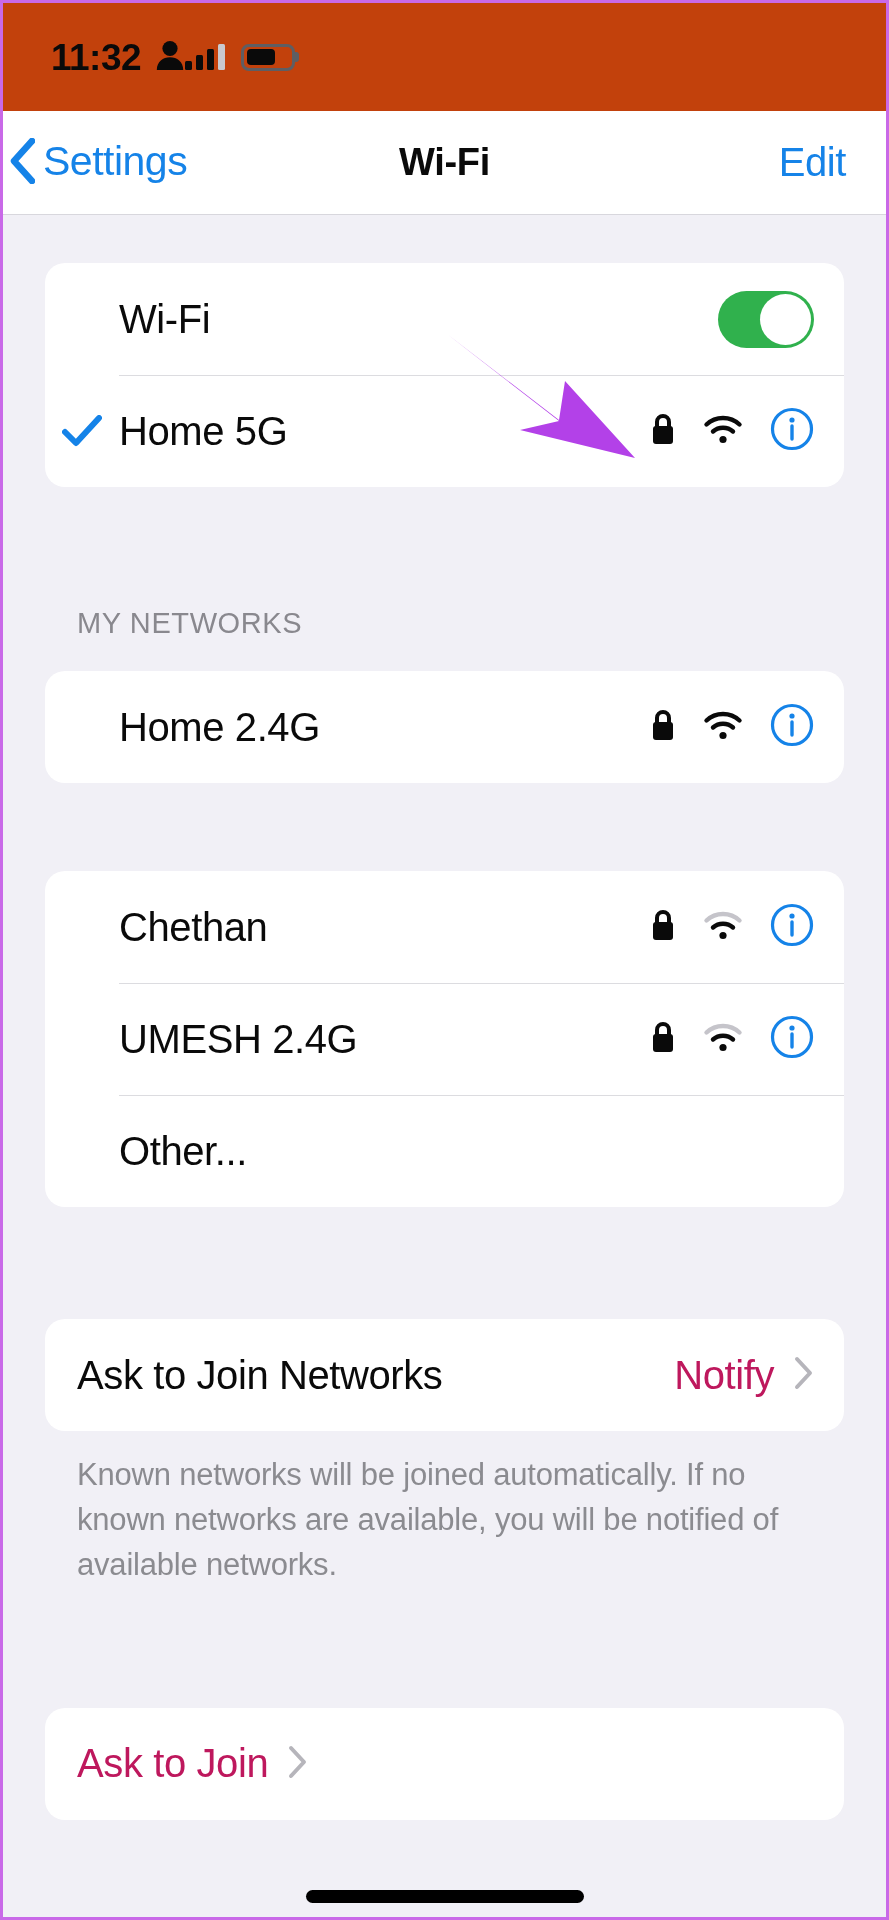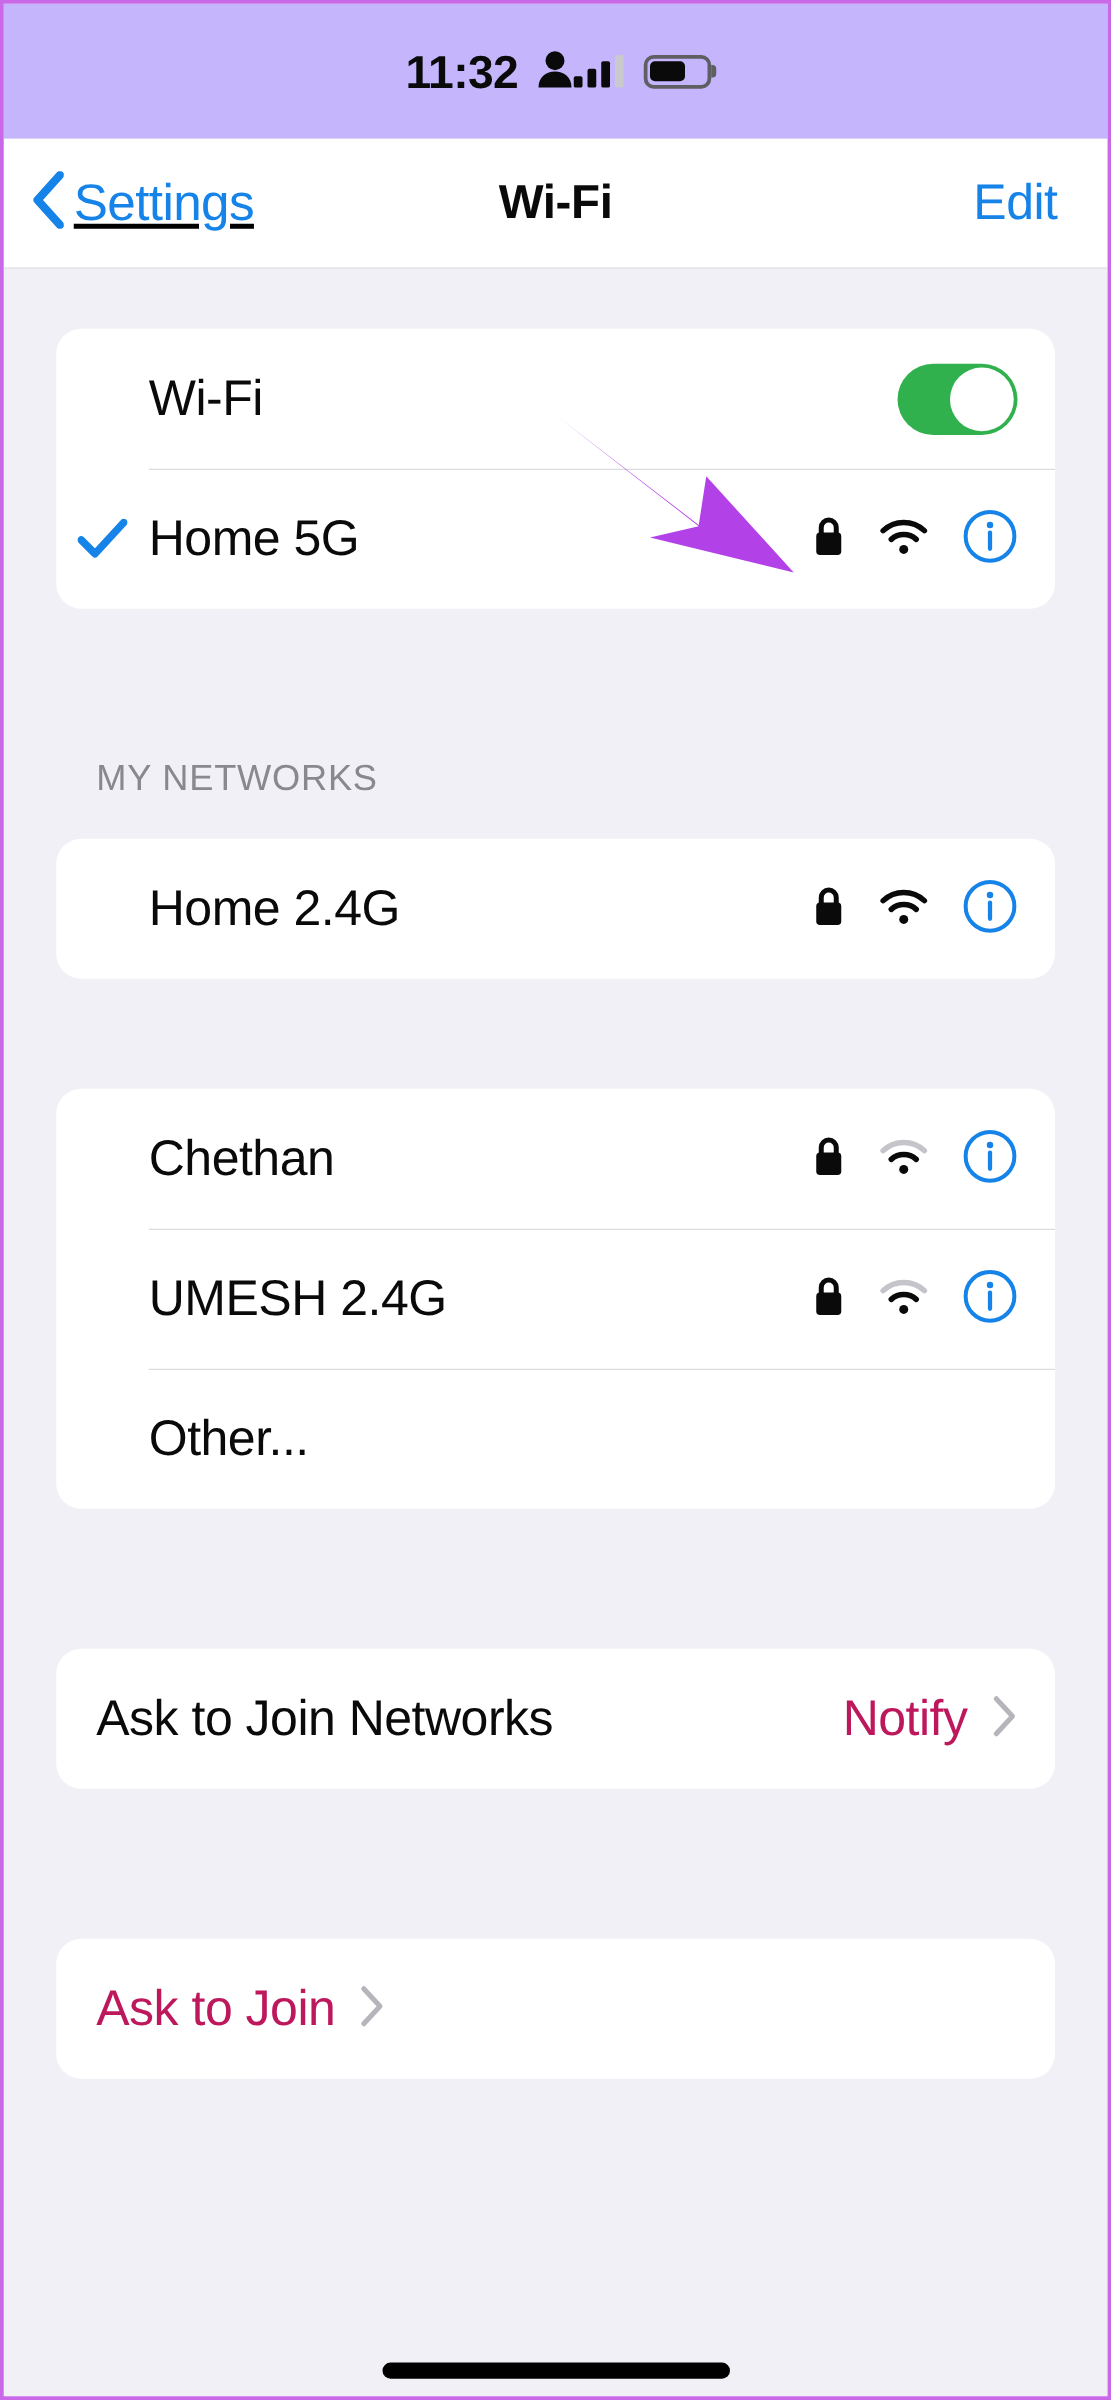--- a/index.html
+++ b/index.html
@@ -19,24 +19,24 @@
     box-sizing: border-box;
     border: 3px solid #C969E8;
     background: #F1F0F6;
     overflow: hidden;
   }
 
   
   .statusbar {
     position: relative;
     height: 108px;
-    background: #c4b5fd;
-    display: flex;
-    align-items: center;
-    justify-content: center;
+    background: #c2410c;
+    display: flex;
+    align-items: center;
+    justify-content: flex-start;
     padding: 0 44px 0 48px;
     box-sizing: border-box;
   }
   .status-left {
     display: flex;
     align-items: center;
     gap: 14px;
   }
   .clock {
     font-size: 37px;
@@ -101,26 +101,24 @@
     position: relative;
     height: 104px;
     background: #FFFFFF;
     border-bottom: 1px solid #D8D7DD;
     display: flex;
     align-items: center;
     box-sizing: border-box;
   }
   .nav-back {
     position: absolute;
-    left: 22px;
-    display: flex;
-    align-items: center;
+    left: 6px;
+    display: flex;
     gap: 8px;
     cursor: pointer;
-    text-decoration: underline;
   }
   .chev-back {
     display: block;
   }
   .nav-back-label {
     font-size: 41px;
     color: #1583E8;
     letter-spacing: -0.5px;
   }
   .nav-title {
@@ -456,20 +454,21 @@
         <div style="width:32px;flex:none"></div>
         <div class="row-label">Ask to Join Networks</div>
         <div class="row-value">Notify</div>
         <span class="chev-right">
           <svg width="20" height="34" viewBox="0 0 20 34">
             <path d="M3 3 L16 17 L3 31" fill="none" stroke="#B6B5BB" stroke-width="4" stroke-linecap="round" stroke-linejoin="round"></path>
           </svg>
         </span>
       </div>
     </div>
+    <div class="footer-text">Known networks will be joined automatically. If no known networks are available, you will be notified of available networks.</div>
 
     <div style="height:120px"></div>
 
     <div class="card">
       <div class="row">
         <div style="width:32px;flex:none"></div>
         <div class="row-value">Ask to Join</div>
         <span class="chev-right">
           <svg width="20" height="34" viewBox="0 0 20 34">
             <path d="M3 3 L16 17 L3 31" fill="none" stroke="#B6B5BB" stroke-width="4" stroke-linecap="round" stroke-linejoin="round"></path>

